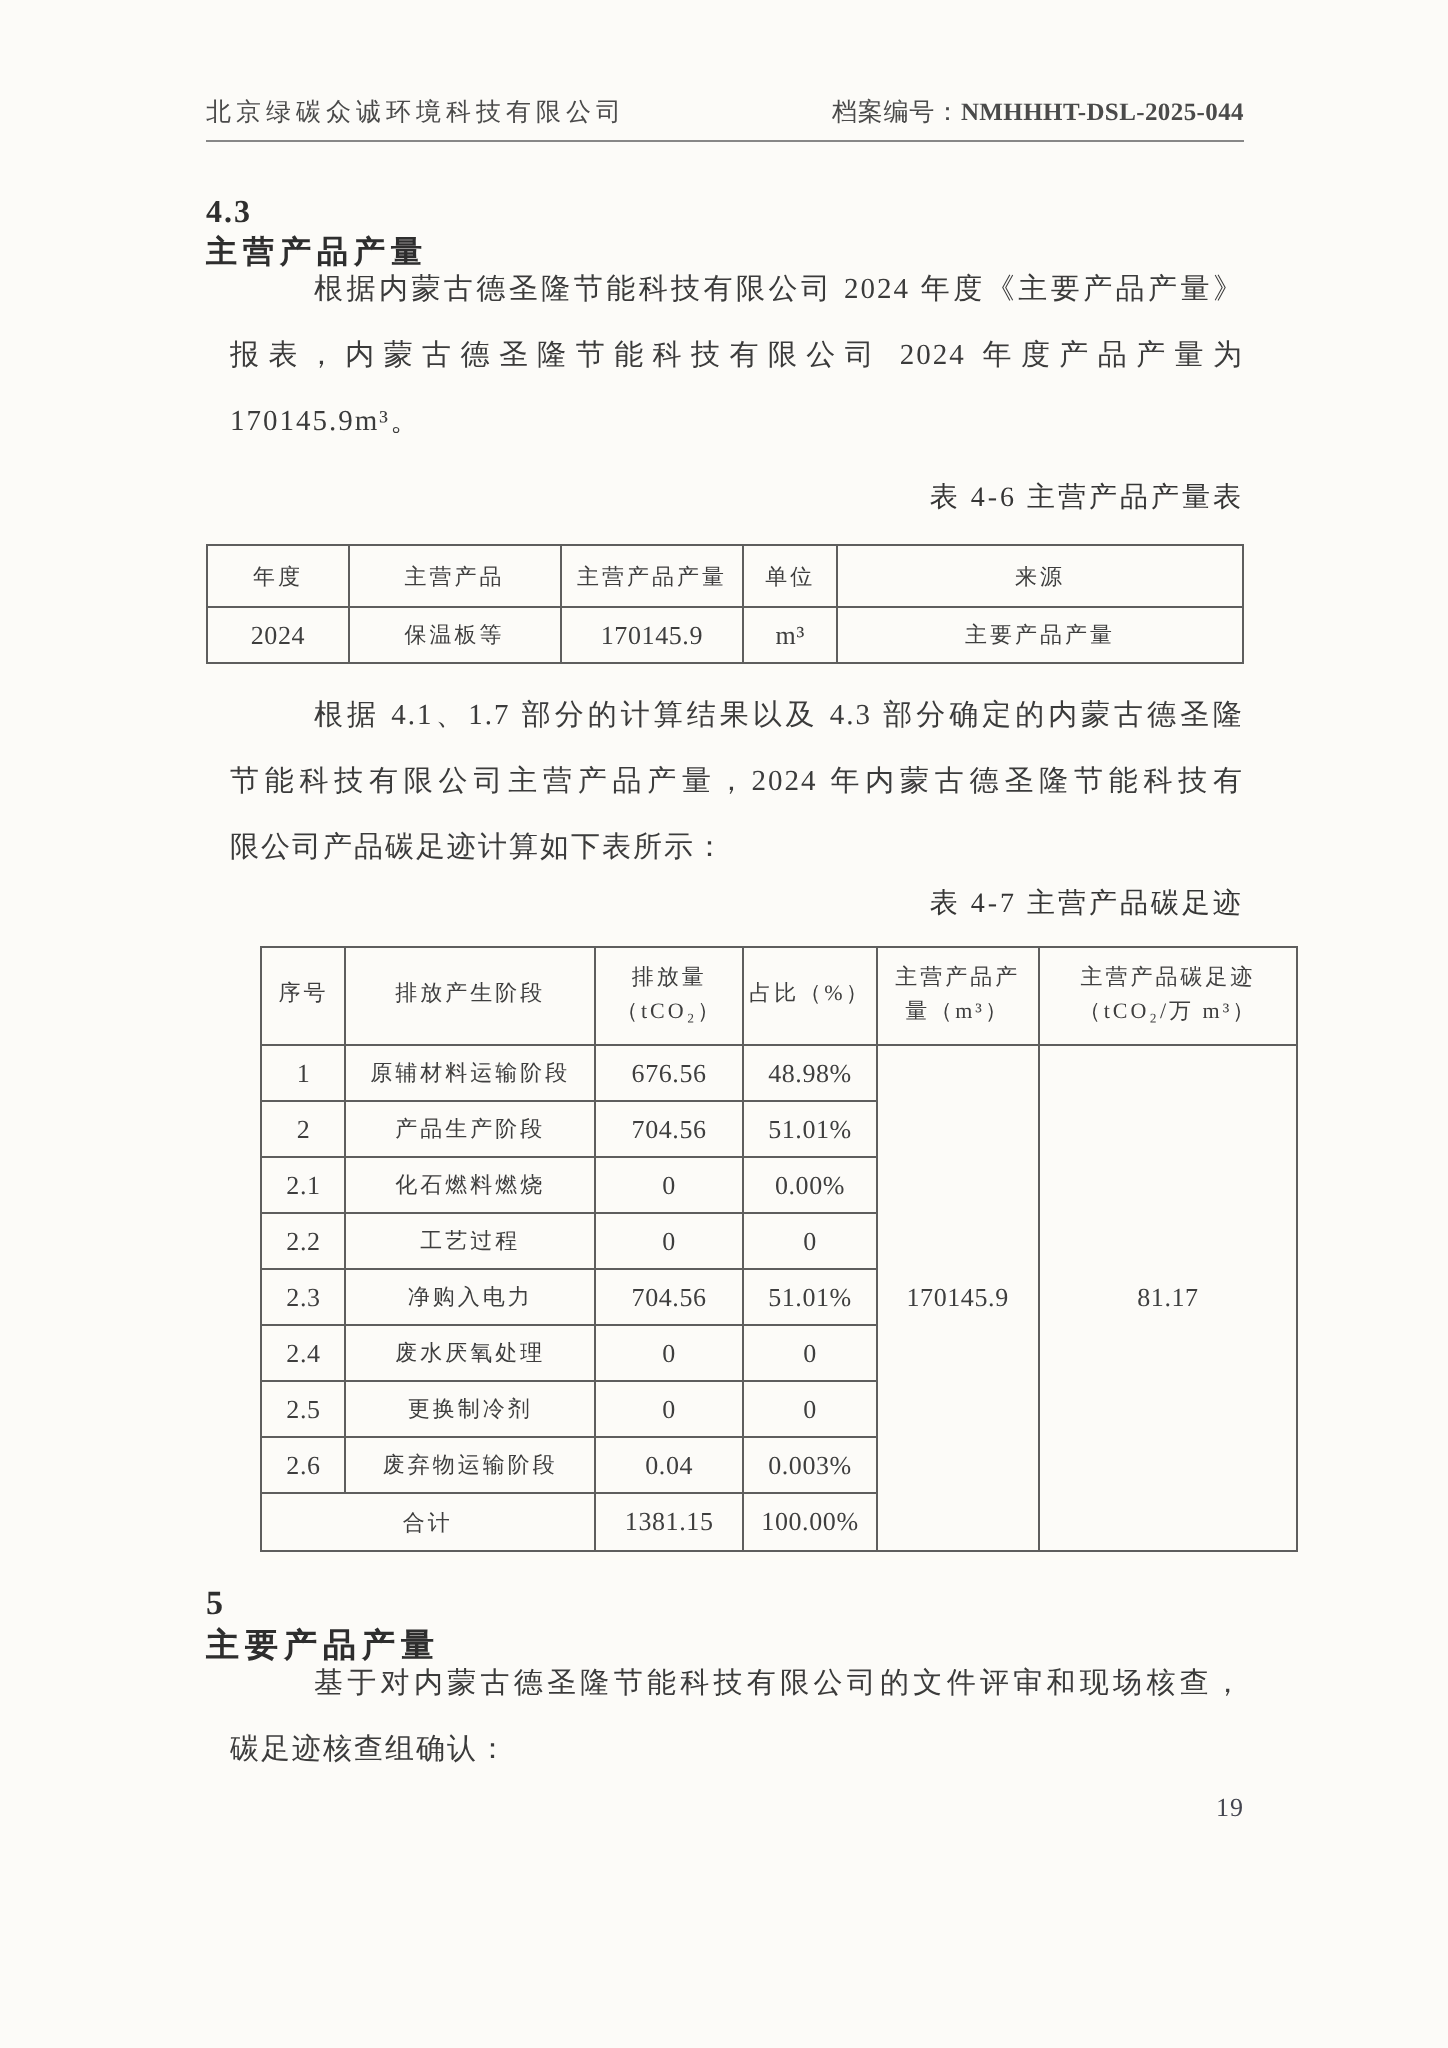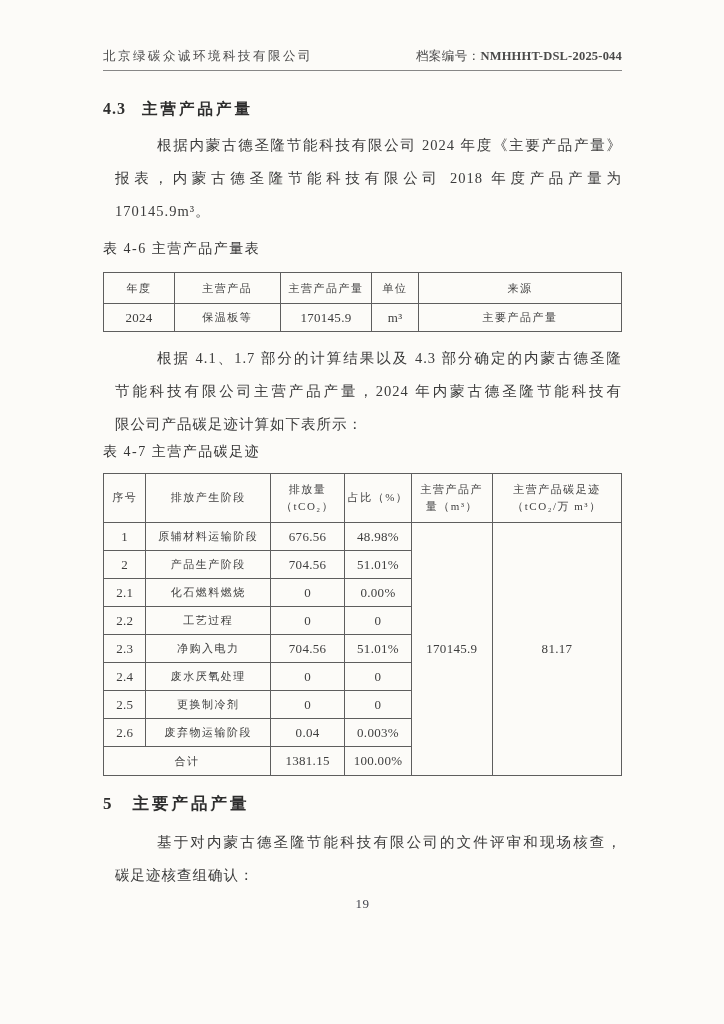--- a/index.html
+++ b/index.html
@@ -16,79 +16,79 @@
   .hdr {
     display:flex; justify-content:space-between; align-items:flex-end;
     border-bottom:1.5px solid #878787; padding-bottom:5px;
     font-size:12.5px; color:#4a4a4a;
   }
   .hdr .co { letter-spacing:2.5px;text-align:right; }
   .hdr .fileno { letter-spacing:0.4px; }
   .hdr .fileno b { font-weight:bold; letter-spacing:0.2px; }
 
   
-  .sec { display:flex; align-items:center; font-weight:bold; color:#2e2e2e; }
+  .sec { display:flex; align-items:flex-start; font-weight:bold; color:#2e2e2e;flex-direction:column; }
   .sec .num { font-size:16px; margin-right:16px; letter-spacing:1px; }
   .sec .ttl { font-size:15.5px; letter-spacing:3px; }
   .sec43 { margin-top:27px; height:22px; }
   .sec44 { margin-top:17px; height:22px; }
   .sec5  { margin-top:16px; height:24px; }
   .sec5 .num { font-size:17px; margin-right:20px; }
   .sec5 .ttl { font-size:16.5px; }
 
   
   .para { font-size:14.5px; line-height:33px; color:#3b3b3b;margin-left:12px; }
   .p43 { margin-top:9px; }
   .p44 { margin-top:10px; }
   .p5  { margin-top:10px; }
   .ln { text-align:justify; text-align-last:justify; letter-spacing:1px; white-space:nowrap; }
   .ln.first { padding-left:42px; }
   .ln.last { text-align-last:left; white-space:normal; }
 
   
-  .cap { text-align:left; font-size:14px; letter-spacing:1.5px; color:#353535; }
+  .cap { text-align:right; font-size:14px; letter-spacing:1.5px; color:#353535; }
   .cap46 { margin-top:12px; height:22px; }
   .cap47 { margin-top:2px; height:22px; }
 
   
   table { width:100%; border-collapse:collapse; table-layout:fixed; }
   th, td {
     border:1.5px solid #5e5e5e; text-align:center; vertical-align:middle;
     font-weight:normal; color:#3e3e3e; font-size:11px; letter-spacing:1.5px;
     padding:0 2px;
   }
   .num-cell { letter-spacing:0.3px; font-size:13px; }
   .t46 { margin-top:10px; }
   .t46 th { height:31px; }
   .t46 td { height:28px; }
-  .t47 { margin-top:8px; }
+  .t47 { margin-top:8px;margin-left:27px; }
   .t47 th { height:49px; white-space:pre-line; line-height:1.55; }
   .t47 td { height:28px; }
   .t47 .total td { height:29px; }
 
   
-  .pageno { text-align:center; font-size:13px; color:#44454f; margin-top:4px; letter-spacing:0.5px; }
+  .pageno { text-align:right; font-size:13px; color:#44454f; margin-top:4px; letter-spacing:0.5px; }
 </style>
 </head>
 <body>
 
 <div class="page">
 
   <div class="hdr">
     <span class="co">北京绿碳众诚环境科技有限公司</span>
     <span class="fileno"><span>档案编号：</span><b>NMHHHT-DSL-2025-044</b></span>
   </div>
 
   <div class="sec sec43">
     <span class="num">4.3</span>
     <span class="ttl">主营产品产量</span>
   </div>
   <div class="para p43">
     <div class="ln first">根据内蒙古德圣隆节能科技有限公司 2024 年度《主要产品产量》</div>
-    <div class="ln">报表，内蒙古德圣隆节能科技有限公司 2018 年度产品产量为</div>
+    <div class="ln">报表，内蒙古德圣隆节能科技有限公司 2024 年度产品产量为</div>
     <div class="ln last">170145.9m³。</div>
   </div>
 
   <div class="cap cap46">表 4-6 主营产品产量表</div>
   <table class="t46">
     <colgroup>
       <col style="width:13.7%">
         <col style="width:20.4%">
         <col style="width:17.7%">
         <col style="width:9%">

